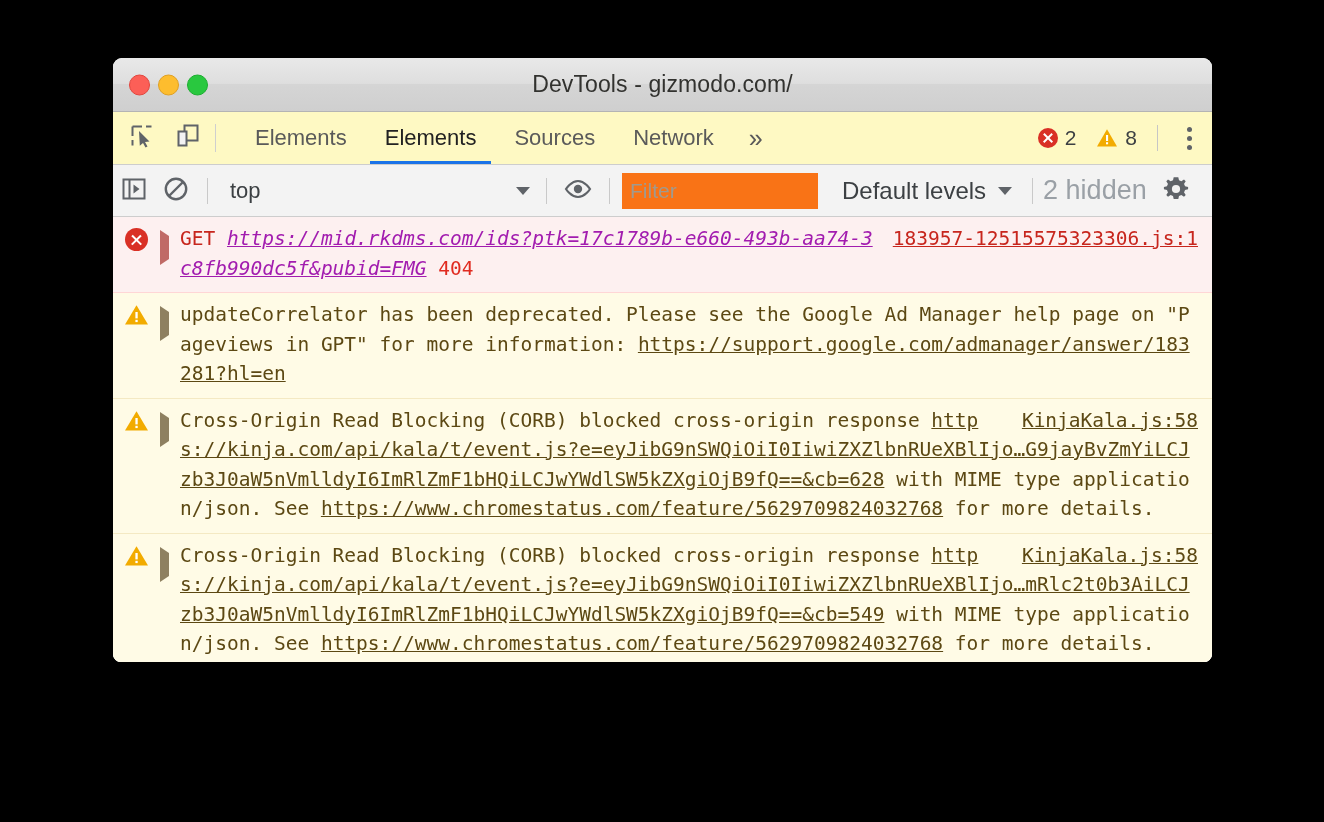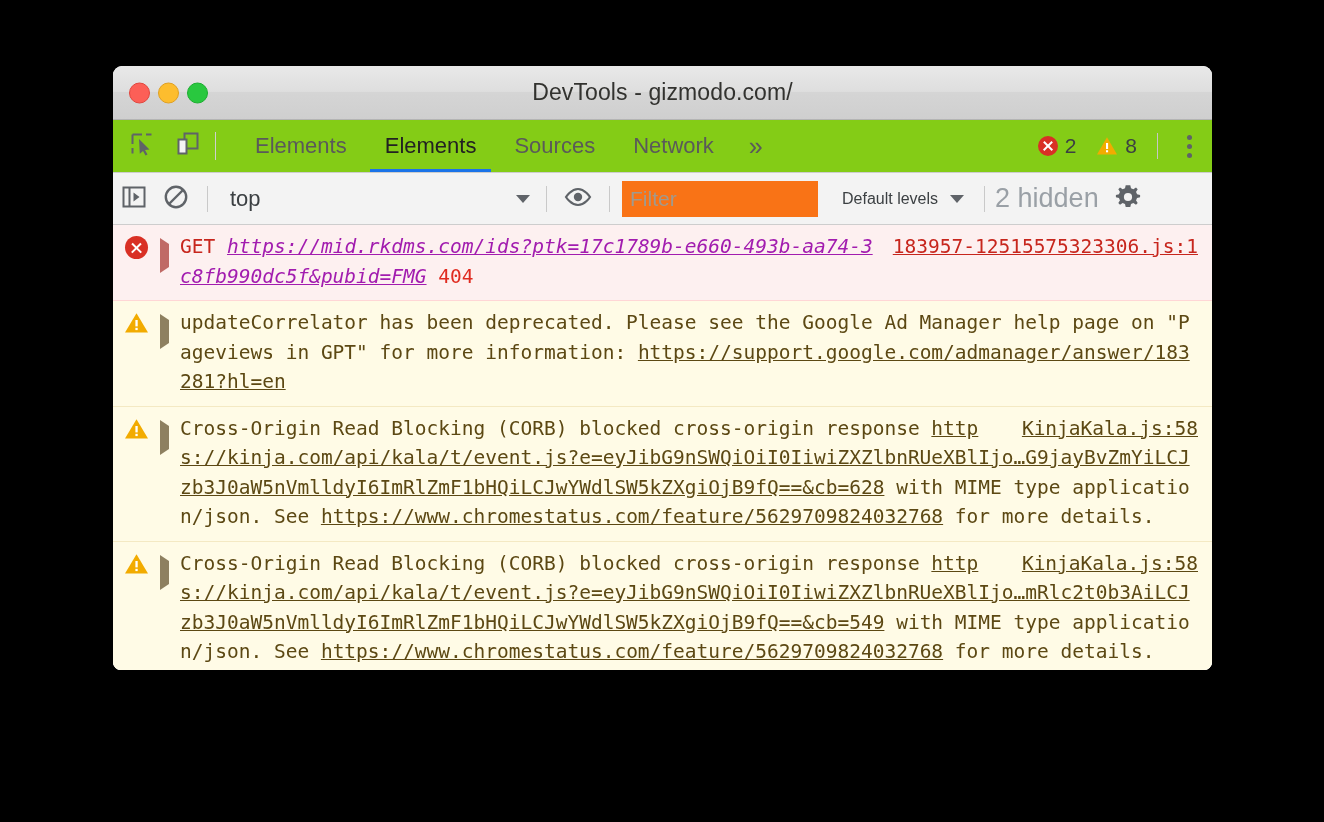--- a/index.html
+++ b/index.html
@@ -13,21 +13,21 @@
 
   #stage {
     position: relative;
     width: 1324px; height: 822px;
     background: #000000;
   }
 
   
   .window {
     position: absolute;
-    left: 113px; top: 66px;
+    left: 113px; top: 58px;
     width: 1099px; height: 604px;
     border-radius: 9px 9px 8px 8px;
     overflow: hidden;
     background: #ffffff;
     box-shadow: 0 10px 34px rgba(0,0,0,0.55);
   }
 
   
   .titlebar {
     position: relative;
@@ -54,21 +54,21 @@
     text-align: center;
     font-size: 23px;
     color: #32322f;
     font-family: "Liberation Sans", sans-serif;
     letter-spacing: 0.1px;
   }
 
   
   .tabbar {
     height: 53px;
-    background: #84cc16;
+    background: #fef9c3;
     border-bottom: 1px solid #cdcdcd;
     display: flex;
     align-items: stretch;
     padding-left: 6px;
   }
   .tool-btn {
     width: 46px;
     display: flex;
     align-items: center;
     justify-content: center;
@@ -191,21 +191,21 @@
     font-size: 21px;
     color: #3c4043;
     padding: 0 8px;
     font-family: "Liberation Sans", sans-serif;
     margin-left: 2px;
   }
   .filter-input::placeholder { color: #a09a8e; }
 
   .levels {
     display: flex; align-items: center; gap: 10px;
-    font-size: 16px; color: #3c4043;
+    font-size: 24px; color: #3c4043;
     padding: 0 10px;
     margin-left: 14px;
     cursor: default;
     white-space: nowrap;
   }
   .hidden-count {
     font-size: 27px;
     color: #9aa0a6;
     white-space: nowrap;
     cursor: default;

